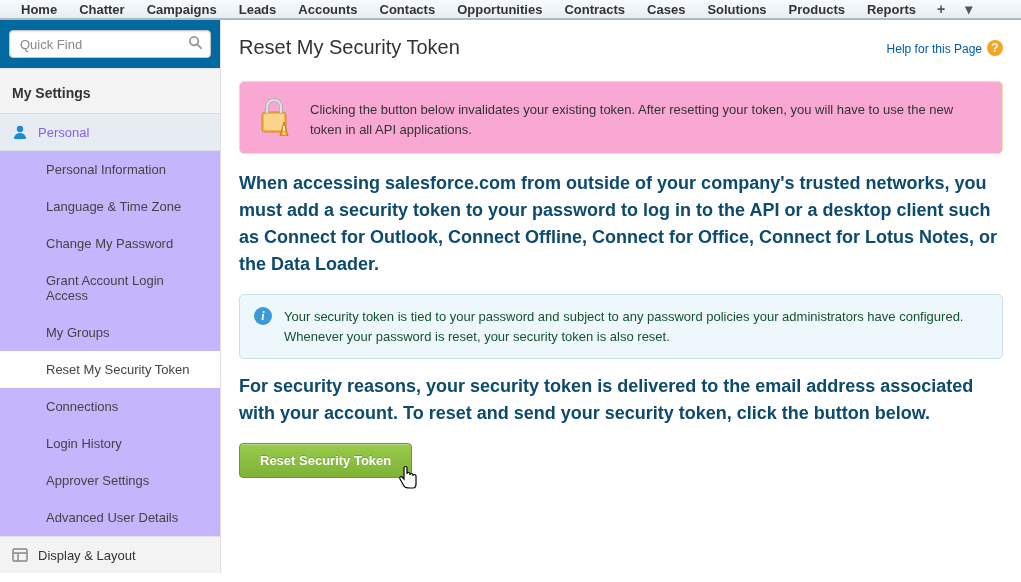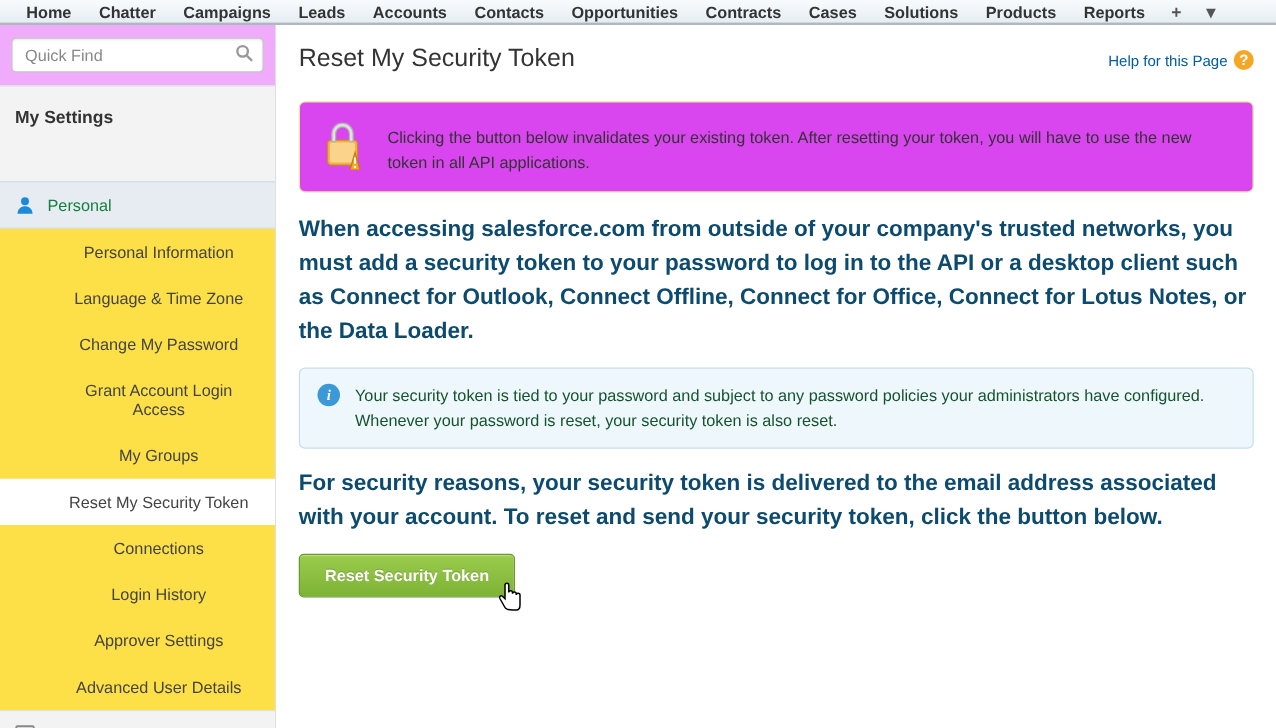--- a/index.html
+++ b/index.html
@@ -2,40 +2,40 @@
 <html><head>
 <meta charset="utf-8">
 <style>
 * { box-sizing: border-box; margin: 0; padding: 0; }
 body { font-family: Arial, Helvetica, sans-serif; font-size: 13px; color: #333; background: #fff; width: 1021px; }
 .topnav { background: linear-gradient(#f8fbfd, #e5edf3); border-bottom: 2px solid #b0b8bf; height: 20px; display: flex; align-items: center; padding: 0 10px; }
 .topnav .tab { font-weight: bold; color: #333; padding: 8px 11px; cursor: pointer; font-size: 13px; }
 .topnav .icon-tab { padding: 8px 10px; color: #555; cursor: pointer; font-size: 14px; font-weight: bold; }
 .container { display: flex; }
 .sidebar { width: 221px; background: #f3f3f3; min-height: 550px; border-right: 1px solid #e0e0e0; }
-.search-wrap { padding: 10px 9px; background: #f0abfc; border-bottom: 1px solid #e0e0e0; }
+.search-wrap { padding: 10px 9px; background: #0369a1; border-bottom: 1px solid #e0e0e0; }
 .search-box { position: relative; }
 .search-box input { width: 100%; height: 28px; border: 1px solid #c4c4c4; border-radius: 4px; padding: 0 30px 0 10px; font-size: 13px; color: #333; box-shadow: inset 0 1px 2px rgba(0,0,0,0.1); }
 .search-box input::placeholder { color: #888; }
 .search-box .sicon { position: absolute; right: 8px; top: 50%; transform: translateY(-50%); color: #999; pointer-events: none; }
 .sidebar-heading { font-weight: bold; color: #333; padding: 16px 12px 12px; font-size: 14px; }
 .cat { display: flex; align-items: center; padding: 10px 12px; cursor: pointer; color: #333; font-size: 13px; }
-.cat.active { background: #e6ecf2; color: #15803d; border-top: 1px solid #d4dde5; border-bottom: 1px solid #d4dde5; margin-top: 32px; }
+.cat.active { background: #e6ecf2; color: #8b5cf6; border-top: 1px solid #d4dde5; border-bottom: 1px solid #d4dde5; }
 .cat.active .person-icon { color: #1b8adb; }
 .person-icon { width: 16px; height: 16px; margin-right: 10px; display: inline-flex; }
 .layout-icon { width: 16px; height: 16px; margin-right: 10px; display: inline-flex; color: #888; }
-.subitems { background: #fde047; text-align: center; }
+.subitems { background: #c4b5fd; }
 .subitem { padding: 11px 12px 11px 46px; cursor: pointer; color: #444; font-size: 13px; }
 .subitem.selected { background: #fff; border-left: 0; }
 .main { flex: 1; padding: 16px 18px 30px 18px; background: #fff; }
 .page-head { display: flex; justify-content: space-between; align-items: center; margin-bottom: 22px; }
 .page-title { font-size: 20px; color: #333; font-weight: normal; }
 .help-link { color: #015ba7; font-size: 12px; text-decoration: none; display: inline-flex; align-items: flex-end; gap: 5px; cursor: pointer; }
 .help-qicon { display: inline-flex; width: 16px; height: 16px; border-radius: 50%; background: #f5a623; color: #fff; align-items: center; justify-content: center; font-size: 12px; font-weight: bold; }
-.warn-box { background: #d946ef; border: 1px solid #e8e4a6; border-radius: 5px; padding: 14px 16px; display: flex; align-items: flex-start; gap: 18px; margin-bottom: 16px; }
+.warn-box { background: #f9a8d4; border: 1px solid #e8e4a6; border-radius: 5px; padding: 14px 16px; display: flex; align-items: flex-start; gap: 18px; margin-bottom: 16px; }
 .lock-icon { flex-shrink: 0; }
 .warn-box .msg { color: #333; line-height: 1.5; font-size: 13px; padding-top: 4px; }
 .body-text { color: #0c4a6e; line-height: 1.5; font-size: 18px; margin-bottom: 16px; font-weight: bold; }
 .info-box { background: #eef7fb; border: 1px solid #c6dfe9; border-radius: 5px; padding: 12px 14px; display: flex; align-items: flex-start; gap: 12px; margin-bottom: 14px; }
 .info-icon { flex-shrink: 0; display: inline-flex; width: 18px; height: 18px; border-radius: 50%; background: #3b99d8; color: #fff; align-items: center; justify-content: center; font-size: 12px; font-weight: bold; font-style: italic; font-family: serif; }
 .info-box .msg { color: #14532d; line-height: 1.5; font-size: 13px; }
 .action-row { position: relative; display: inline-block; }
 .reset-btn { background: linear-gradient(#9acb4d, #7eb335); border: 1px solid #6a9a2c; color: #fff; font-size: 13px; font-weight: bold; padding: 9px 20px; border-radius: 4px; cursor: pointer; text-shadow: 0 -1px 0 rgba(0,0,0,0.2); box-shadow: 0 1px 0 rgba(255,255,255,0.3) inset; }
 .cursor-hand { position: absolute; right: -6px; bottom: -14px; pointer-events: none; }
 </style>

